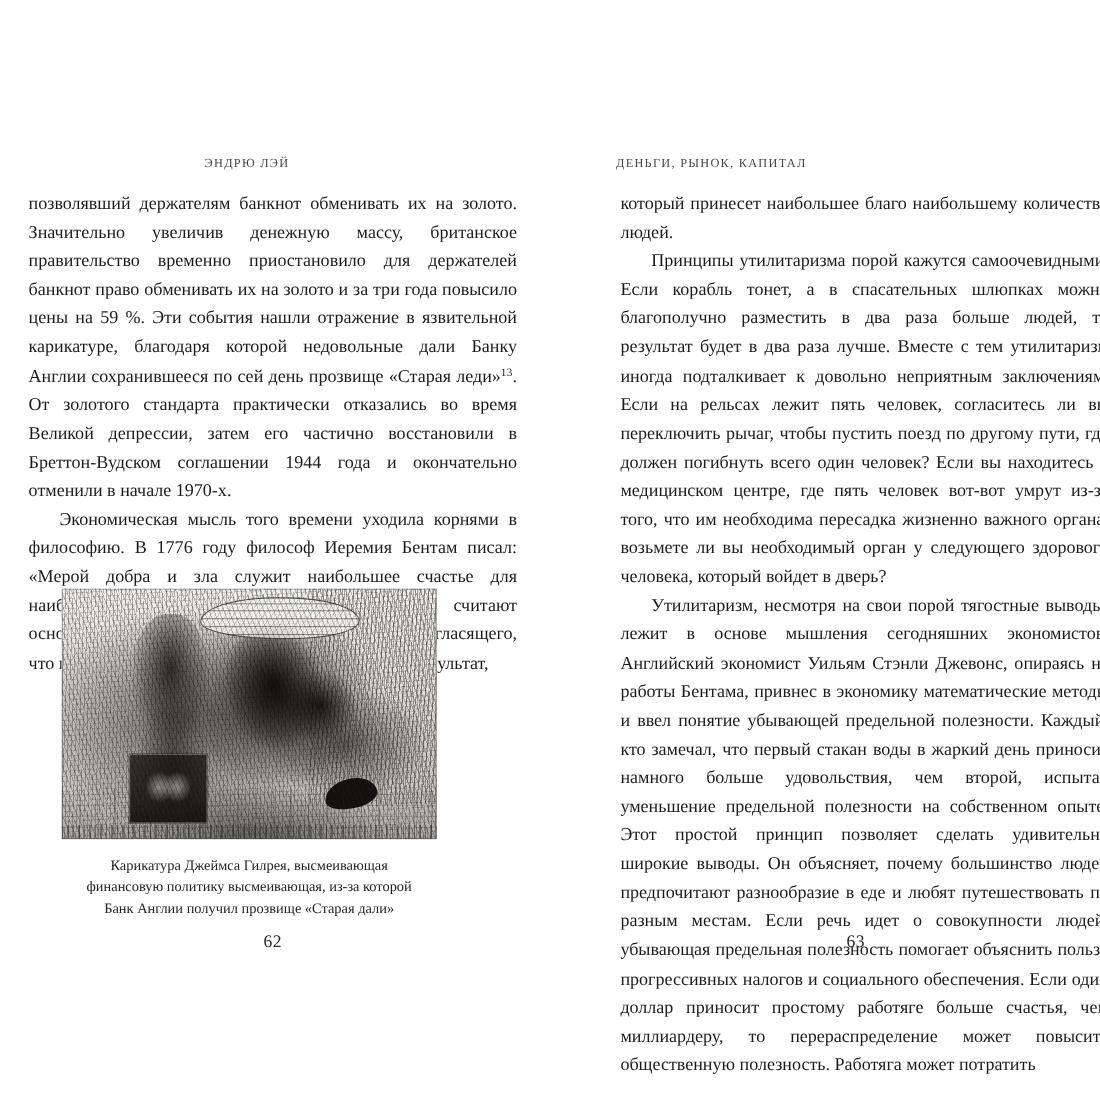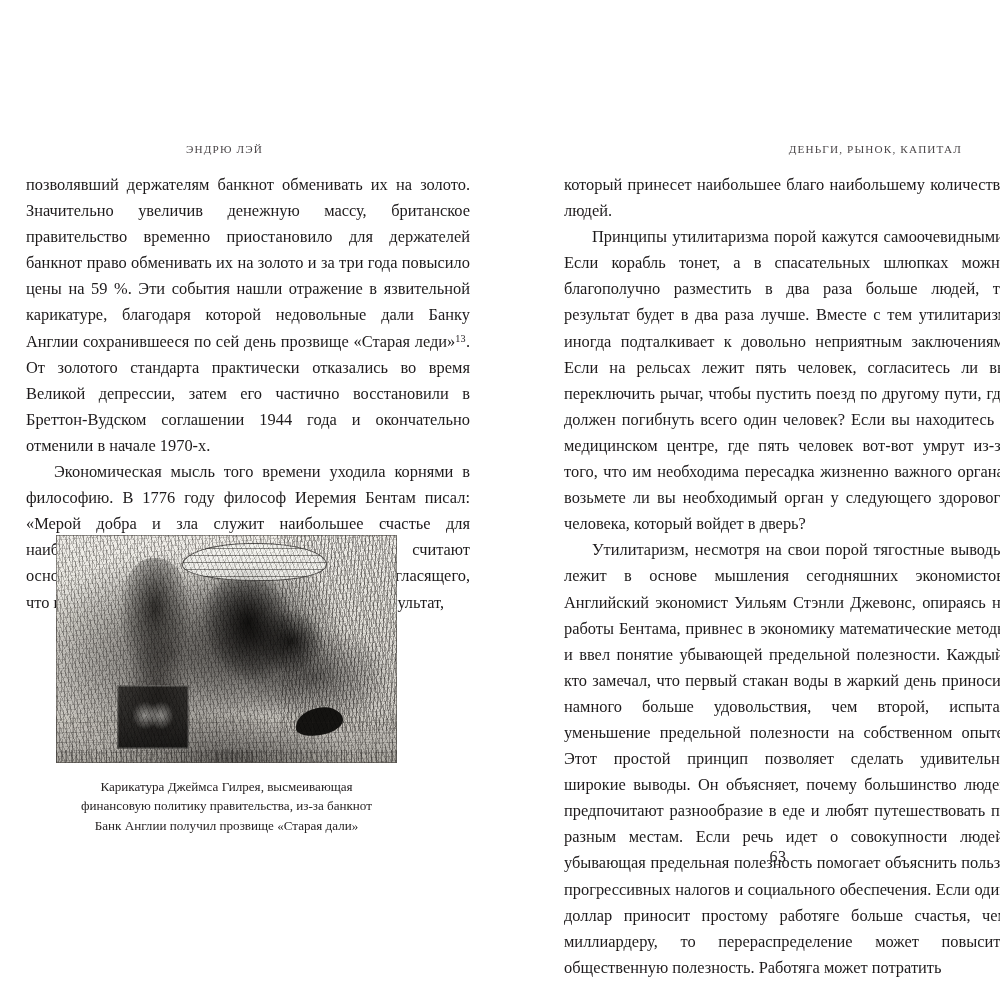--- a/index.html
+++ b/index.html
@@ -42,23 +42,23 @@
     color: #4a4648;
     font-variant: small-caps;
     text-transform: uppercase;
     white-space: nowrap;
   }
   .left .running-head {
     left: 26px;
     padding-left: 160px;
   }
   .right .running-head {
-    left: 44px;
+    left: 60px;
     width: 418px;
-    text-align: right;
+    text-align: left;
     padding-left: 0;
   }
 
   
   .col {
     position: absolute;
     top: 172px;
     width: 444px;
     font-size: 16.4px;
     line-height: 26.1px;
@@ -272,25 +272,26 @@
         <div class="eng-hat"></div>
         <div class="eng-balloon"></div>
         <div class="eng-floor"></div>
         <div class="eng-hatch"></div>
         <div class="eng-caption-strip"></div>
         <div class="eng-border"></div>
         <span class="plate-sr">Карикатура Джеймса Гилрея «Политическое насилие, или Старая леди с Треднидл-стрит в опасности»</span>
       </div>
       <figcaption class="plate-caption">
         <span>Карикатура Джеймса Гилрея, высмеивающая</span>
-        <span>финансовую политику правительства, из-за банкнот</span>
+        <span>финансовую политику высмеивающая, из-за которой</span>
         <span>Банк Англии получил прозвище «Старая дали»</span>
       </figcaption>
     </figure>
 
+    <div class="folio">62</div>
   </section>
 
   <section class="page right">
 
     <div class="running-head">ДЕНЬГИ, РЫНОК, КАПИТАЛ</div>
 
     <div class="col">
       <p>который принесет наибольшее благо наибольшему количеству людей.</p>
       <p class="indent">Принципы утилитаризма порой кажутся самоочевидными. Если корабль тонет, а в спасательных шлюпках можно благополучно разместить в два раза больше людей, то результат будет в два раза лучше. Вместе с тем утилитаризм иногда подталкивает к довольно неприятным заключениям. Если на рельсах лежит пять человек, согласитесь ли вы переключить рычаг, чтобы пустить поезд по другому пути, где должен погибнуть всего один человек? Если вы находитесь в медицинском центре, где пять человек вот-вот умрут из-за того, что им необходима пересадка жизненно важного органа, возьмете ли вы необходимый орган у следующего здорового человека, который войдет в дверь?</p>
       <p class="indent">Утилитаризм, несмотря на свои порой тягостные выводы, лежит в основе мышления сегодняшних экономистов. Английский экономист Уильям Стэнли Джевонс, опираясь на работы Бентама, привнес в экономику математические методы и ввел понятие убывающей предельной полезности. Каждый, кто замечал, что первый стакан воды в жаркий день приносит намного больше удовольствия, чем второй, испытал уменьшение предельной полезности на собственном опыте. Этот простой принцип позволяет сделать удивительно широкие выводы. Он объясняет, почему большинство людей предпочитают разнообразие в еде и любят путешествовать по разным местам. Если речь идет о совокупности людей, убывающая предельная полезность помогает объяснить пользу прогрессивных налогов и социального обеспечения. Если один доллар приносит простому работяге больше счастья, чем миллиардеру, то перераспределение может повысить общественную полезность. Работяга может потратить</p>

